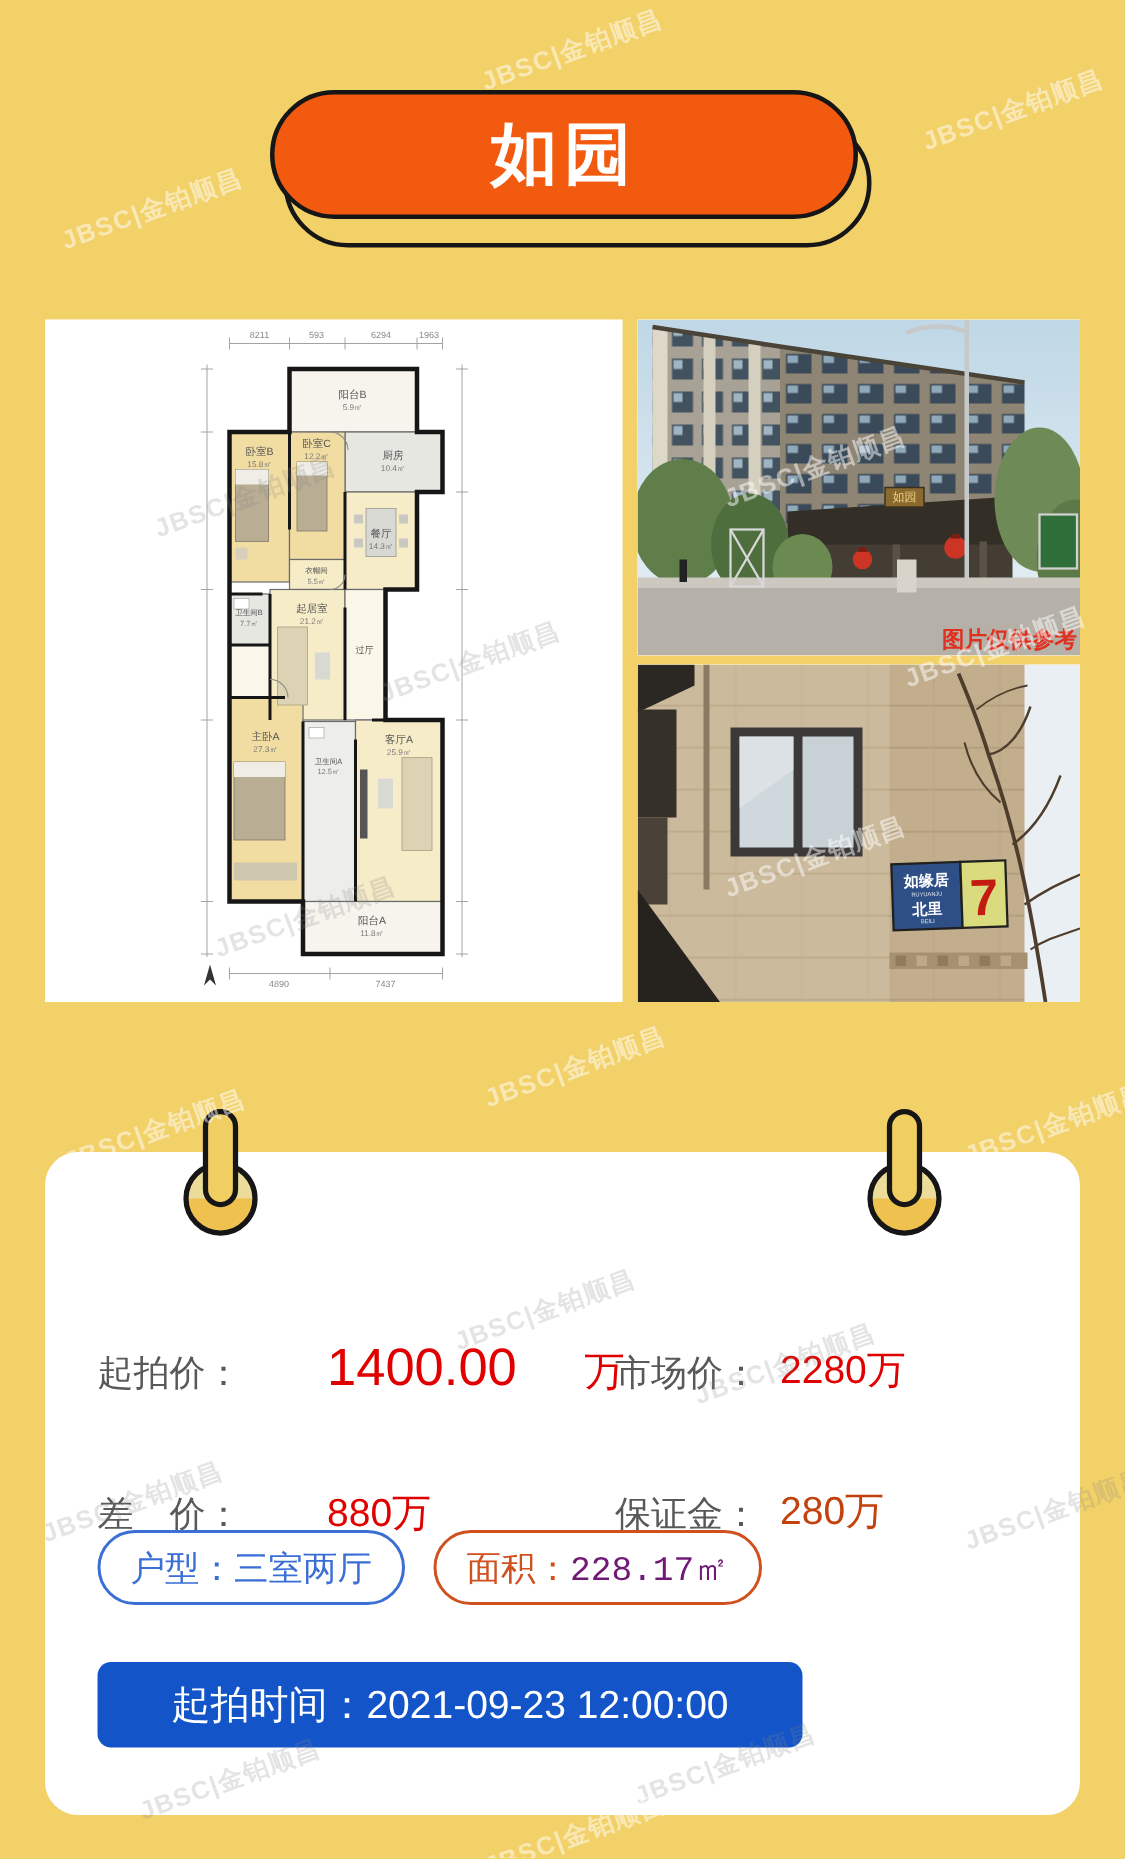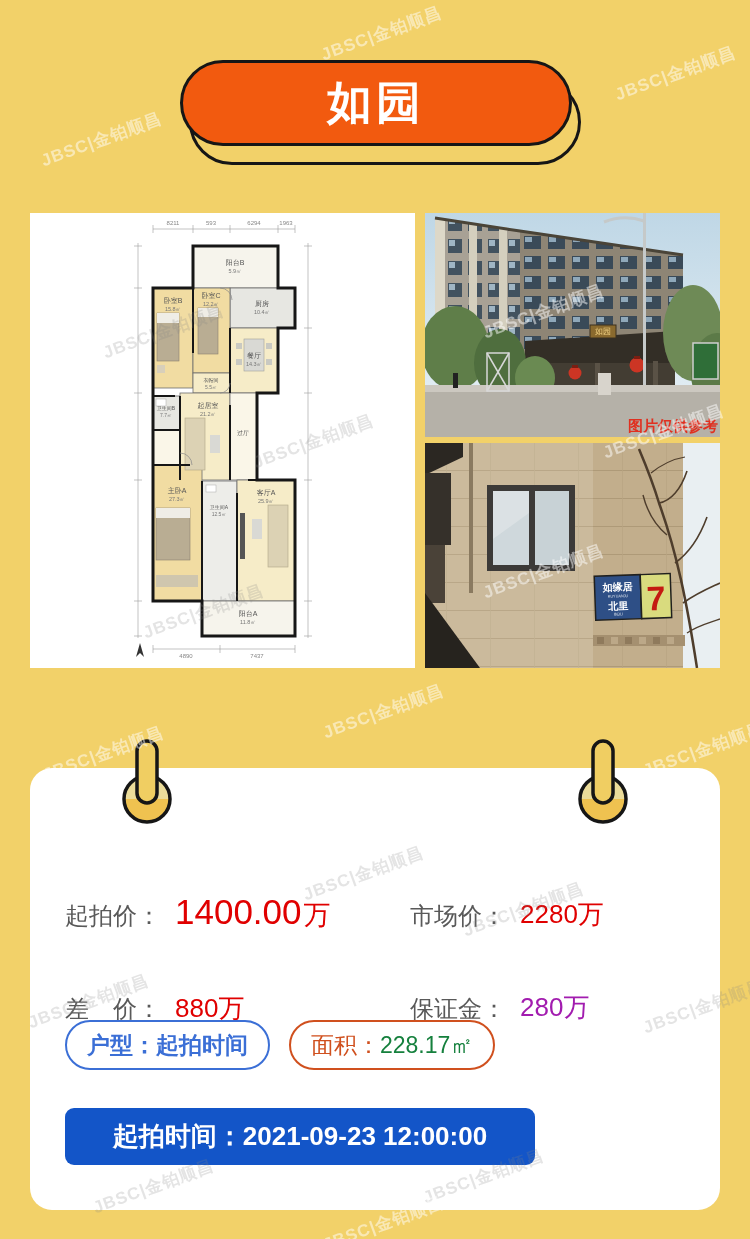--- a/index.html
+++ b/index.html
@@ -24,36 +24,36 @@
   .pin{position:absolute;width:52px;height:90px;z-index:30;}
   .pin-left{left:121px;top:737px;}
   .pin-right{left:577px;top:737px;}
 
   
   .card{position:absolute;left:30px;top:768px;width:690px;height:442px;background:#ffffff;border-radius:22px;z-index:10;}
   .card-title{position:absolute;left:35px;top:82px;font-size:31px;font-weight:bold;color:#3A3A3A;white-space:nowrap;}
   .row{position:absolute;left:35px;display:flex;align-items:baseline;}
   .row1{top:126px;width:630px;}
   .row2{top:222px;width:630px;}
-  .cell-left{width:345px;display:flex;align-items:baseline;}
+  .cell-left{width:345px;display:flex;align-items:baseline;gap:43px;}
   .cell-right{display:flex;align-items:flex-end;}
   .lbl{font-size:24px;color:#595959;white-space:pre;}
   .big-price{font-size:35px;color:#E00000;margin-left:14px;line-height:1;}
   .big-unit{font-size:27px;color:#E00000;margin-left:2px;}
   .val{font-size:26px;margin-left:14px;}
   .val-red{color:#E00000;}
-  .val-dark{color:#a21caf;}
+  .val-dark{color:#c2410c;}
   .tags{position:absolute;left:35px;top:252px;display:flex;gap:19px;}
   .tag{display:inline-flex;align-items:center;height:46px;padding:0 20px;border:2px solid;border-radius:25px;font-size:23px;white-space:nowrap;}
-  .tag-layout{border-color:#3B6FD6;color:#3B6FD6;font-weight:bold;}
+  .tag-layout{border-color:#3B6FD6;color:#3B6FD6;}
   .tag-area{border-color:#D0501E;color:#D0501E;}
-  .tag-area .tag-value{color:#15803d;}
+  .tag-area .tag-value{color:#701a75;font-family:Liberation Mono, monospace;}
   .tag-stage{border-color:#D2B219;color:#C9A912;}
   .cta{position:absolute;left:35px;top:340px;width:470px;height:57px;background:#1355C8;border:none;border-radius:9px;
-       display:flex;align-items:center;justify-content:center;cursor:pointer;font-weight:bold;}
+       display:flex;align-items:center;justify-content:center;cursor:pointer;}
   .cta span{color:#ffffff;font-size:26px;white-space:pre;}
 
   
   .wm{position:absolute;z-index:50;pointer-events:none;transform:rotate(-20deg);
       font-size:17px;font-weight:bold;letter-spacing:1px;white-space:nowrap;}
   .wm-l{color:rgba(255,255,255,0.5);}
   .wm-d{color:rgba(130,130,130,0.22);}
 </style>
 </head>
 <body>
@@ -361,21 +361,21 @@
       </div>
       <div class="cell-right">
         <span class="lbl">保证金：</span>
         <span class="val val-dark">280万</span>
       </div>
     </div>
 
     <div class="tags">
       <span class="tag tag-layout">
         <span>户型：</span>
-        <span class="tag-value">起拍时间</span>
+        <span class="tag-value">三室两厅</span>
       </span>
       <span class="tag tag-area">
         <span>面积：</span>
         <span class="tag-value">228.17㎡</span>
       </span>
     </div>
 
     <button class="cta">
       <span>起拍时间：</span>
       <span>2021-09-23 12:00:00</span>

